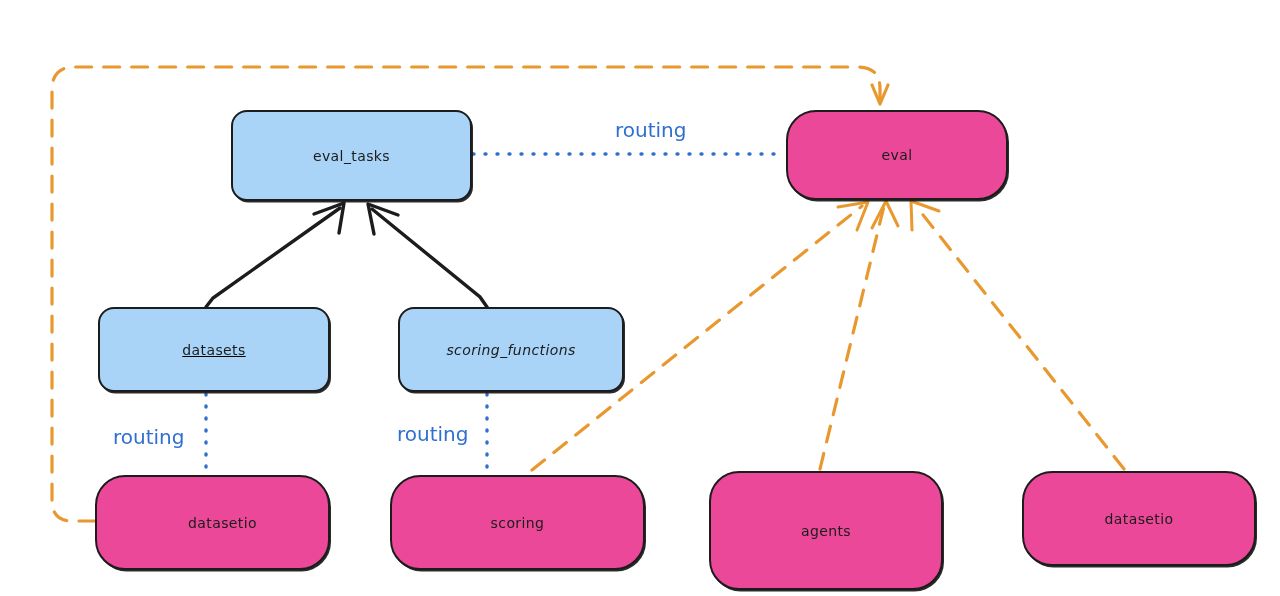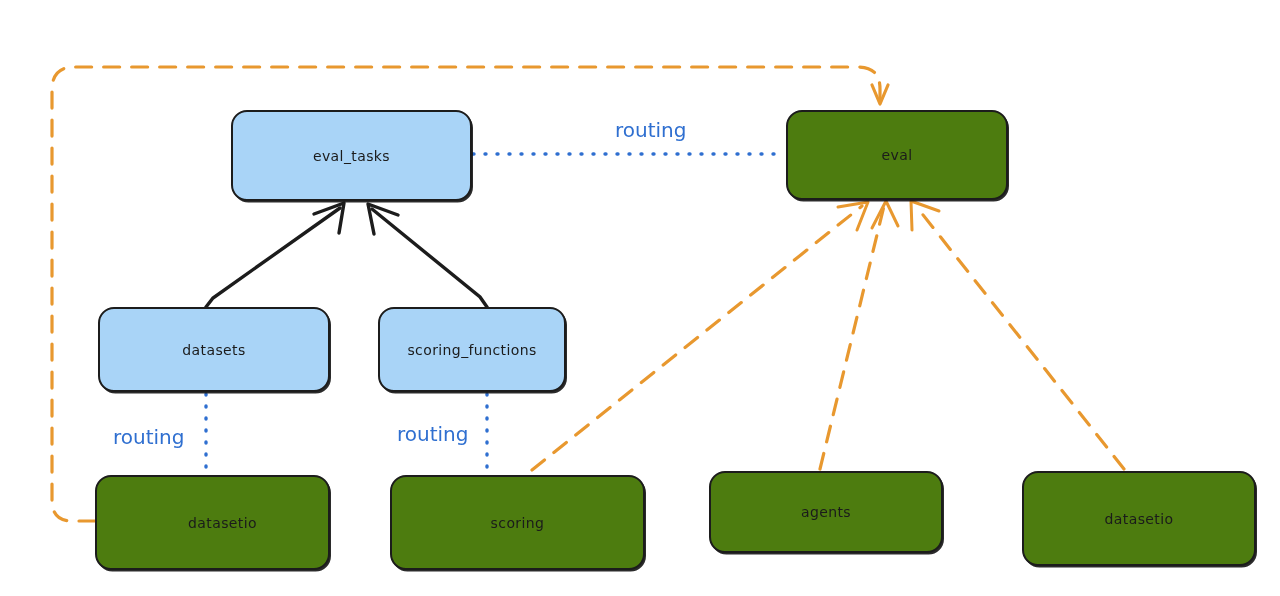--- a/index.html
+++ b/index.html
@@ -37,21 +37,21 @@
   }
   .node-label {
     font-family: "DejaVu Sans", sans-serif;
     font-size: 14px;
     color: #1b1b1b;
     letter-spacing: 0.4px;
     white-space: nowrap;
     user-select: none;
   }
   .node.blue { background: #a9d4f7; }
-  .node.green { background: #4d7c0f; }
+  .node.green { background: #ec4899; border-radius: 30px; }
 
   .edge-label {
     position: absolute;
     font-family: "DejaVu Sans", sans-serif;
     font-size: 20px;
     color: #2f6fd0;
     white-space: nowrap;
     z-index: 4;
     user-select: none;
   }
@@ -107,37 +107,37 @@
   </svg>
 
   <div class="node blue" style="left:231px; top:110px; width:241px; height:91px;">
     <span class="node-label">eval_tasks</span>
   </div>
 
   <div class="node green" style="left:786px; top:110px; width:222px; height:90px;">
     <span class="node-label">eval</span>
   </div>
 
-  <div class="node blue" style="left:98px; top:307px; width:232px; height:85px;">
+  <div class="node blue" style="left:98px; top:307px; width:232px; height:85px;text-decoration:underline;">
     <span class="node-label">datasets</span>
   </div>
 
-  <div class="node blue" style="left:378px; top:307px; width:188px; height:85px;">
+  <div class="node blue" style="left:398px; top:307px; width:226px; height:85px;font-style:italic;">
     <span class="node-label">scoring_functions</span>
   </div>
 
   <div class="node green" style="left:95px; top:475px; width:235px; height:95px;padding-left:20px;">
     <span class="node-label">datasetio</span>
   </div>
 
   <div class="node green" style="left:390px; top:475px; width:255px; height:95px;">
     <span class="node-label">scoring</span>
   </div>
 
-  <div class="node green" style="left:709px; top:471px; width:234px; height:82px;">
+  <div class="node green" style="left:709px; top:471px; width:234px; height:119px;">
     <span class="node-label">agents</span>
   </div>
 
   <div class="node green" style="left:1022px; top:471px; width:234px; height:95px;">
     <span class="node-label">datasetio</span>
   </div>
 
   <div class="edge-label" style="left:615px; top:118px;">routing</div>
 
   <div class="edge-label" style="left:113px; top:425px;">routing</div>

